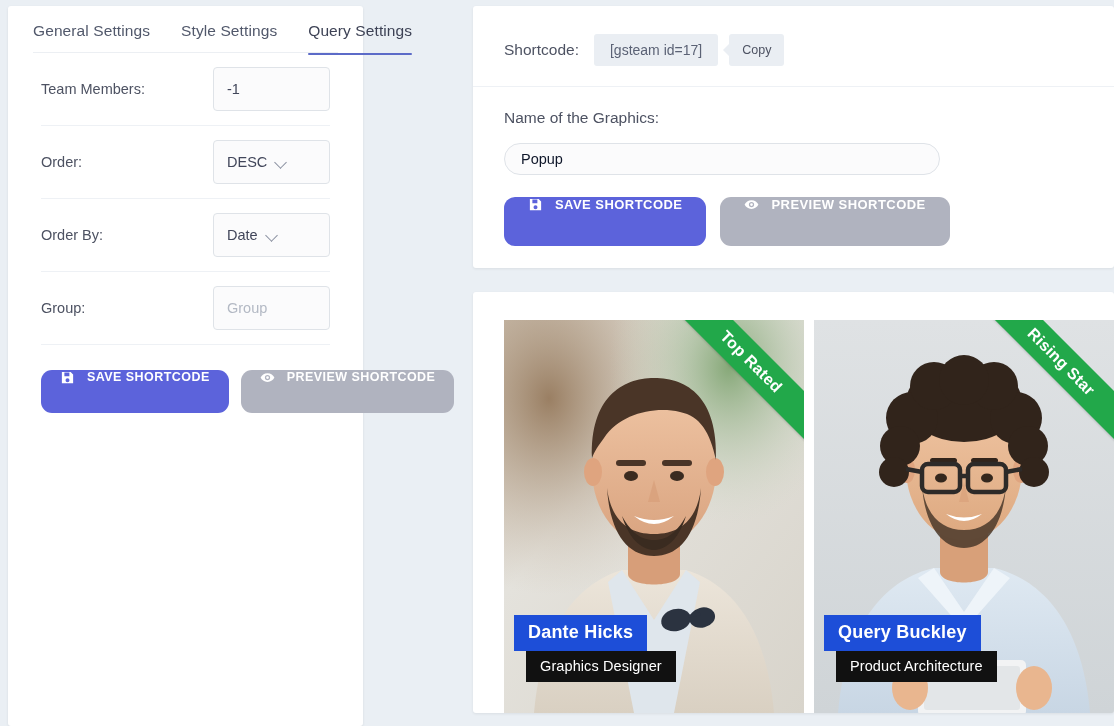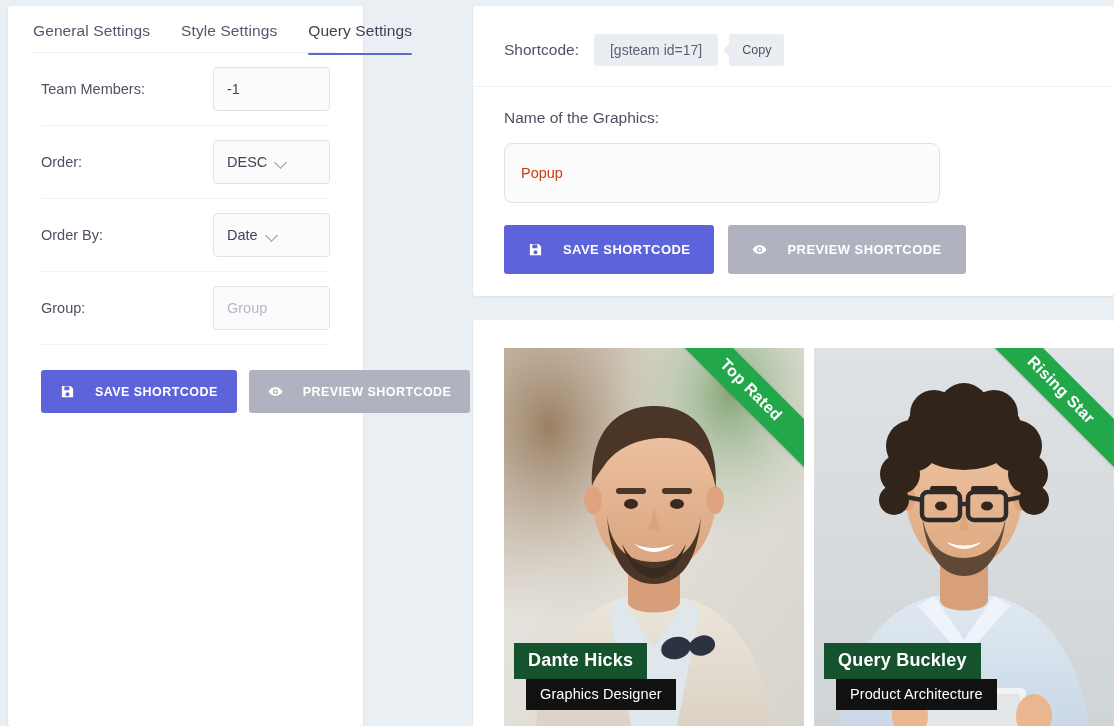--- a/index.html
+++ b/index.html
@@ -89,23 +89,23 @@
     content: "";
     position: absolute; left: 1px; top: 2px;
     width: 8px; height: 8px;
     border-right: 1.6px solid #8a90a0;
     border-bottom: 1.6px solid #8a90a0;
     transform: rotate(45deg);
   }
 
   .btnrow { display: flex; gap: 12px; padding: 25px 0 0; }
   .btn {
-    display: inline-flex; align-items: center; gap: 20px;
+    display: inline-flex; gap: 12px;
     height: 43px; padding: 0 19px;
-    border: 0; border-radius: 3px;
+    border: 0; border-radius: 11px;
     font-size: 12.5px; font-weight: bold;
     letter-spacing: .45px;
     color: #ffffff; cursor: pointer;
     font-family: "Liberation Sans", sans-serif;
     white-space: nowrap;
   }
   .btn.primary { background: #5c63db; }
   .btn.muted { background: #b0b3bf; }
   .btn .ico { display: inline-flex; width: 15px; height: 15px; flex: none; }
   .btn .ico svg { width: 15px; height: 15px; display:block; }
@@ -154,26 +154,26 @@
     left: -6px; top: 50%; transform: translateY(-50%);
     width: 0; height: 0;
     border-top: 7px solid transparent;
     border-bottom: 7px solid transparent;
     border-right: 7px solid #eaeef3;
   }
 
   .sc-body { padding: 22px 31px 0; }
   .sc-name-label { font-size: 15.5px; color: #4d5262; margin-bottom: 16px; }
   .sc-input {
-    width: 436px; height: 60px;
+    width: 436px; height: 32px;
     background: #fbfbfc;
     border: 1px solid #dfe3e8;
-    border-radius: 8px;
+    border-radius: 16px;
     padding: 0 16px;
-    font-size: 14.5px; color: #c2410c;
+    font-size: 14.5px; color: #0f172a;
     outline: none;
     font-family: "Liberation Sans", sans-serif;
   }
   .sc-input::placeholder { color: #b3b9c4; }
   .sc-btnrow { display: flex; gap: 14px; margin-top: 22px; }
   .sc-btnrow .btn { height: 49px; padding: 0 24px; font-size: 13px; }
 
   
   .team-panel {
     margin-top: 24px;
@@ -201,21 +201,21 @@
     font-size: 16px; font-weight: bold;
     text-align: center;
     padding: 8px 0;
     transform: rotate(45deg);
     transform-origin: center;
     letter-spacing: .3px;
     box-shadow: 0 1px 2px rgba(0,0,0,.15);
   }
   .nameplate { position: absolute; left: 10px; bottom: 31px; }
   .np-name {
-    background: #14532d; color: #ffffff;
+    background: #1d4ed8; color: #ffffff;
     font-size: 18px; font-weight: bold;
     padding: 7px 14px 8px;
     display: inline-block;
     letter-spacing: .2px;
   }
   .np-role {
     background: #111111; color: #ffffff;
     font-size: 14.5px;
     padding: 7px 14px 8px;
     display: block;

